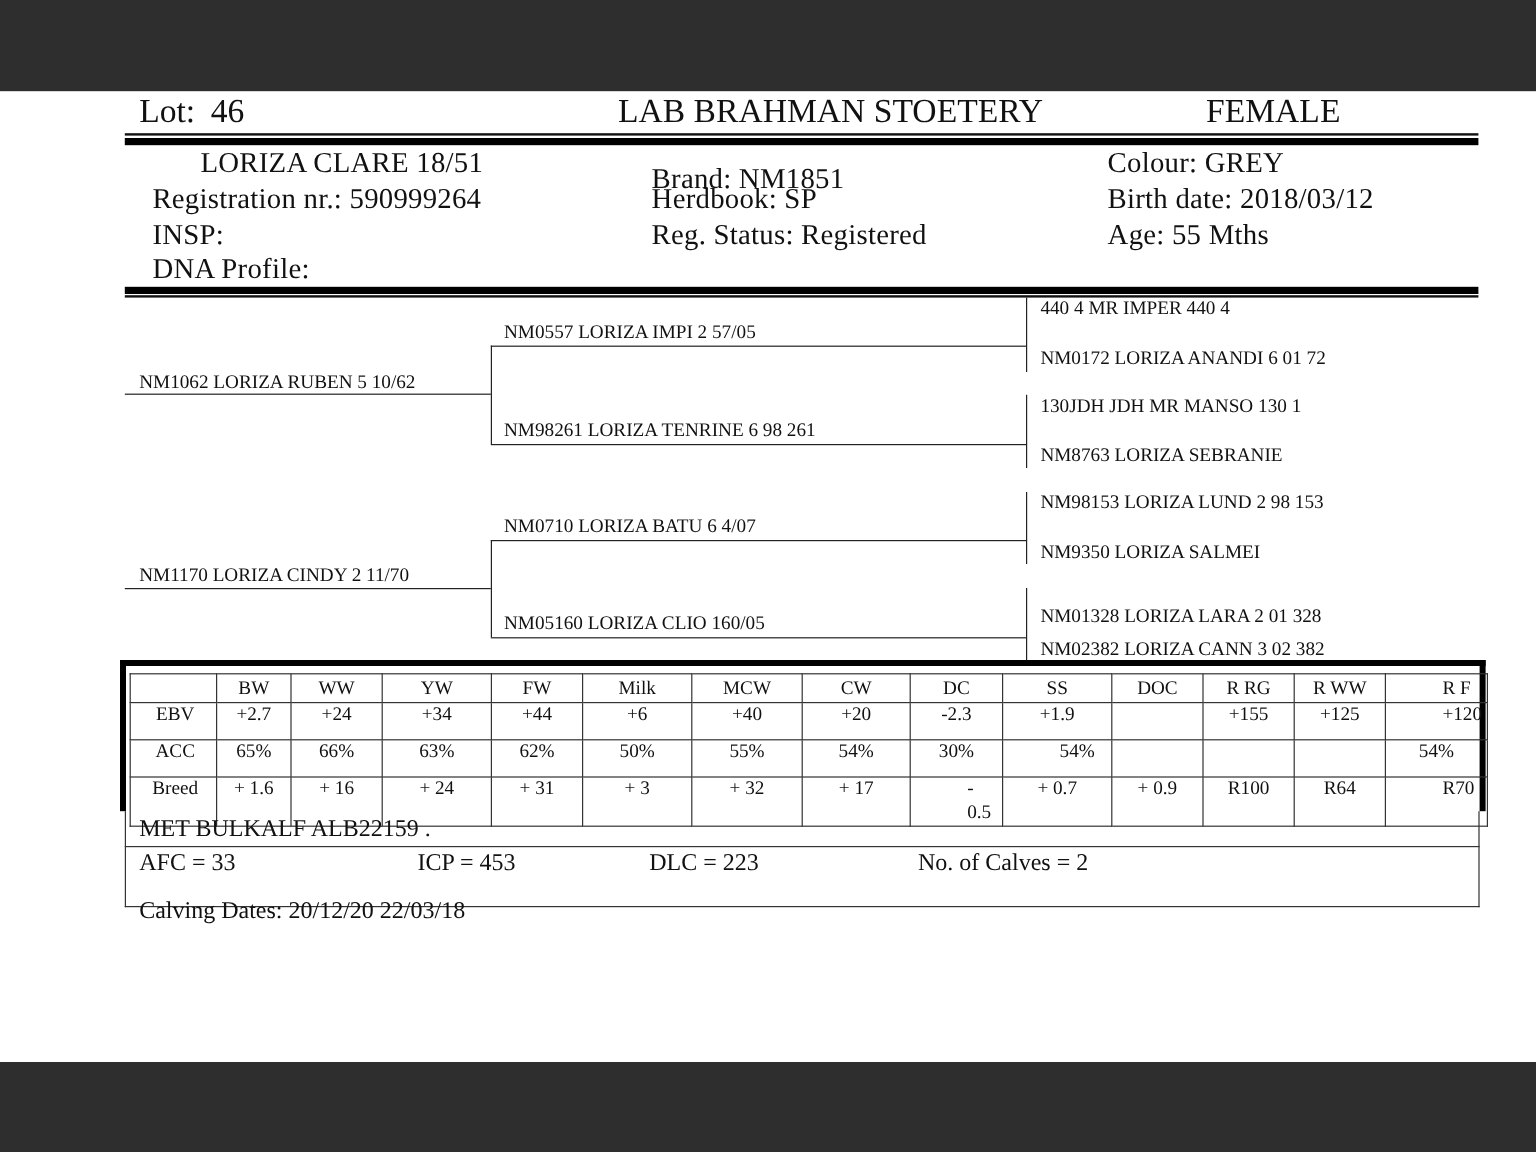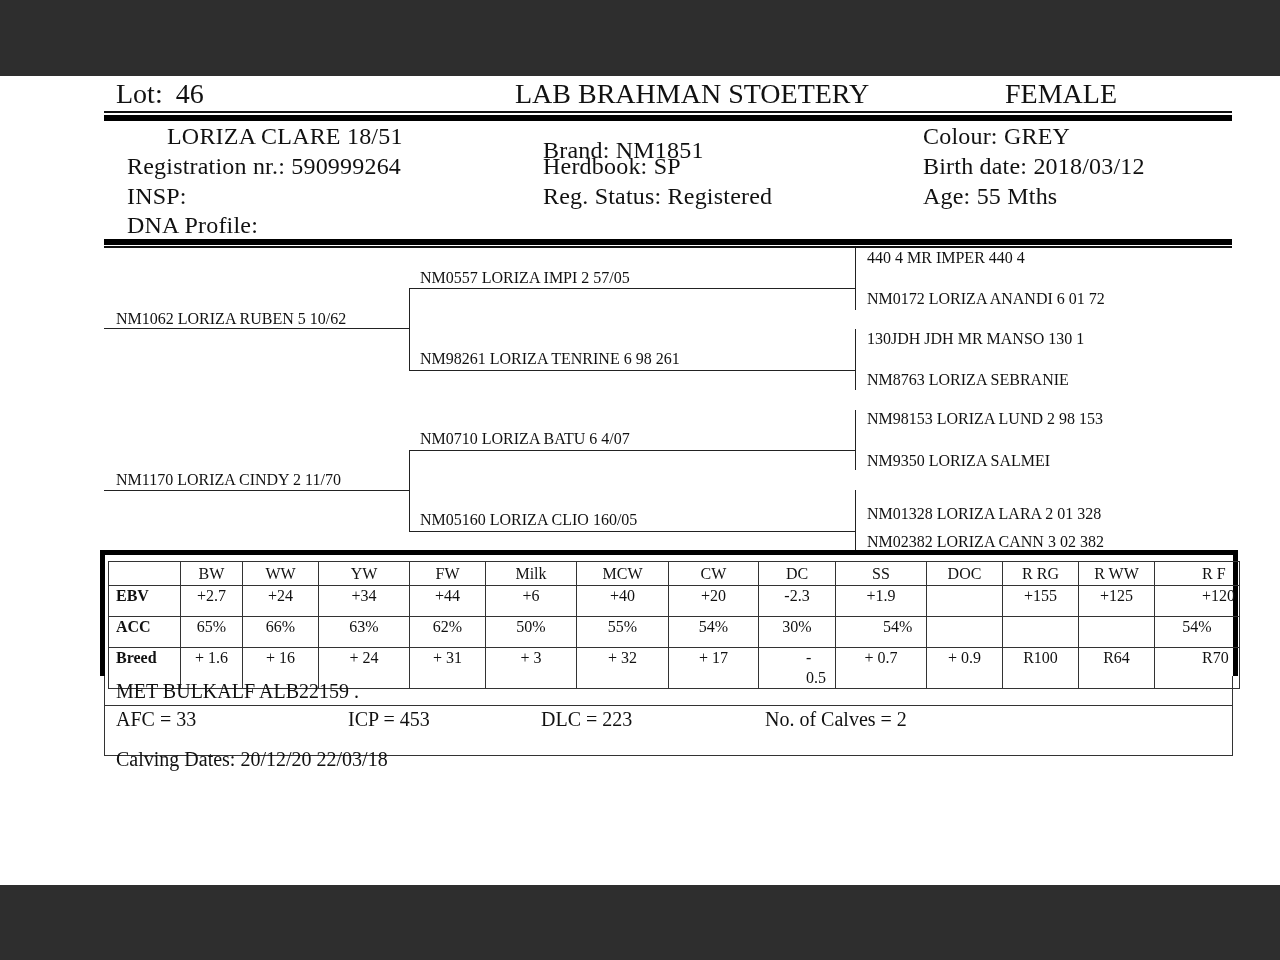--- a/index.html
+++ b/index.html
@@ -18,21 +18,21 @@
   
   .ped { font-size: 16px; line-height: 18px; }
   .hline { position: absolute; height: 1px; background: #222; }
   .vline { position: absolute; width: 1px; background: #222; }
 
   
   .ebv-frame { position: absolute; left: 100px; top: 474px; width: 1138px; height: 126px; border: 5px solid #000; border-bottom: none; }
   table.ebv { position: absolute; left: 108px; top: 485px; border-collapse: collapse; font-size: 16px; table-layout: fixed; }
   table.ebv td { border: 1px solid #333; height: 31px; padding: 0 4px; text-align: center; vertical-align: top; line-height: 20px; }
   table.ebv tr:first-child td { height: 24px; vertical-align: middle; }
-  table.ebv td.rowlbl { text-align: left; padding-left: 7px; font-weight: bold; }
+  table.ebv td.rowlbl { text-align: center; padding-left: 7px; }
   table.ebv td.left { text-align: left; padding-left: 47px; }
 
   .footer-box { position: absolute; left: 104px; top: 600px; width: 1129px; height: 80px; border: 1px solid #333; border-top: none; }
   .footer-sep { position: absolute; left: 104px; top: 629px; width: 1129px; height: 1px; background: #333; }
   .foot { font-size: 20px; line-height: 24px; }
 </style>
 </head>
 <body>
 
 <div class="page">

